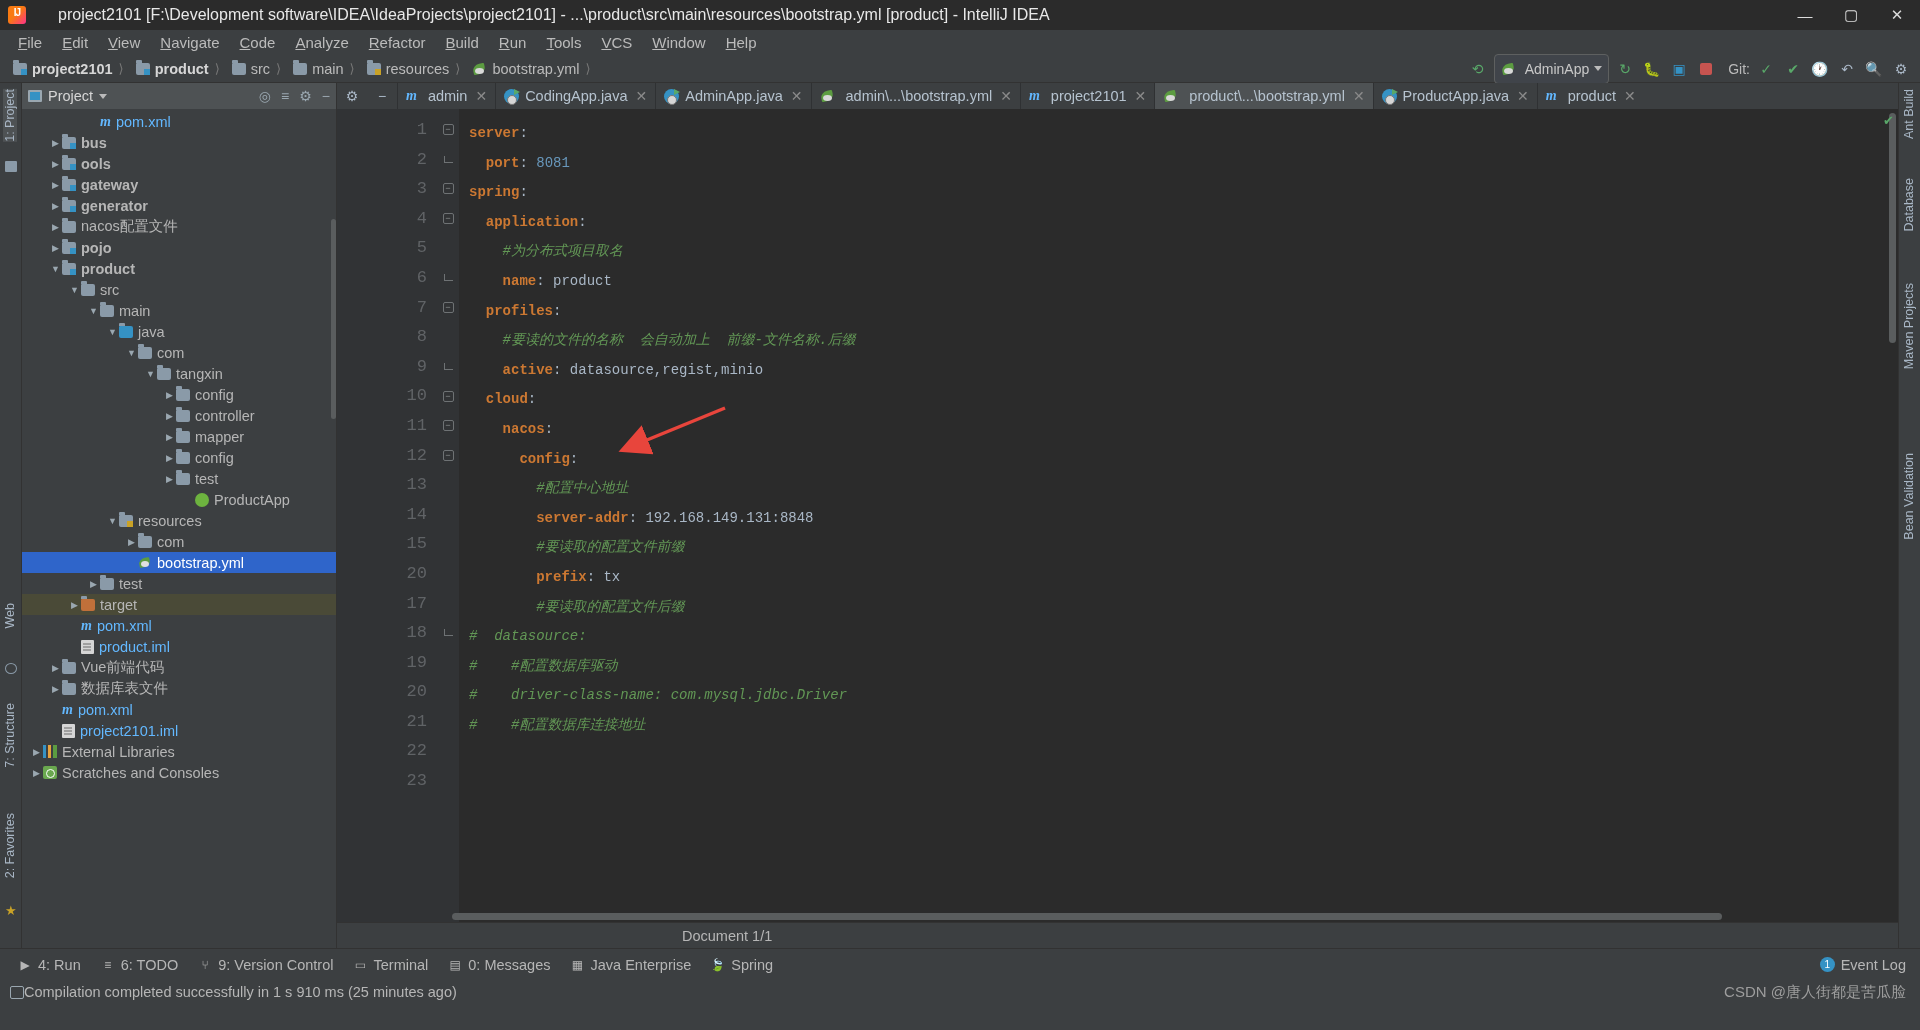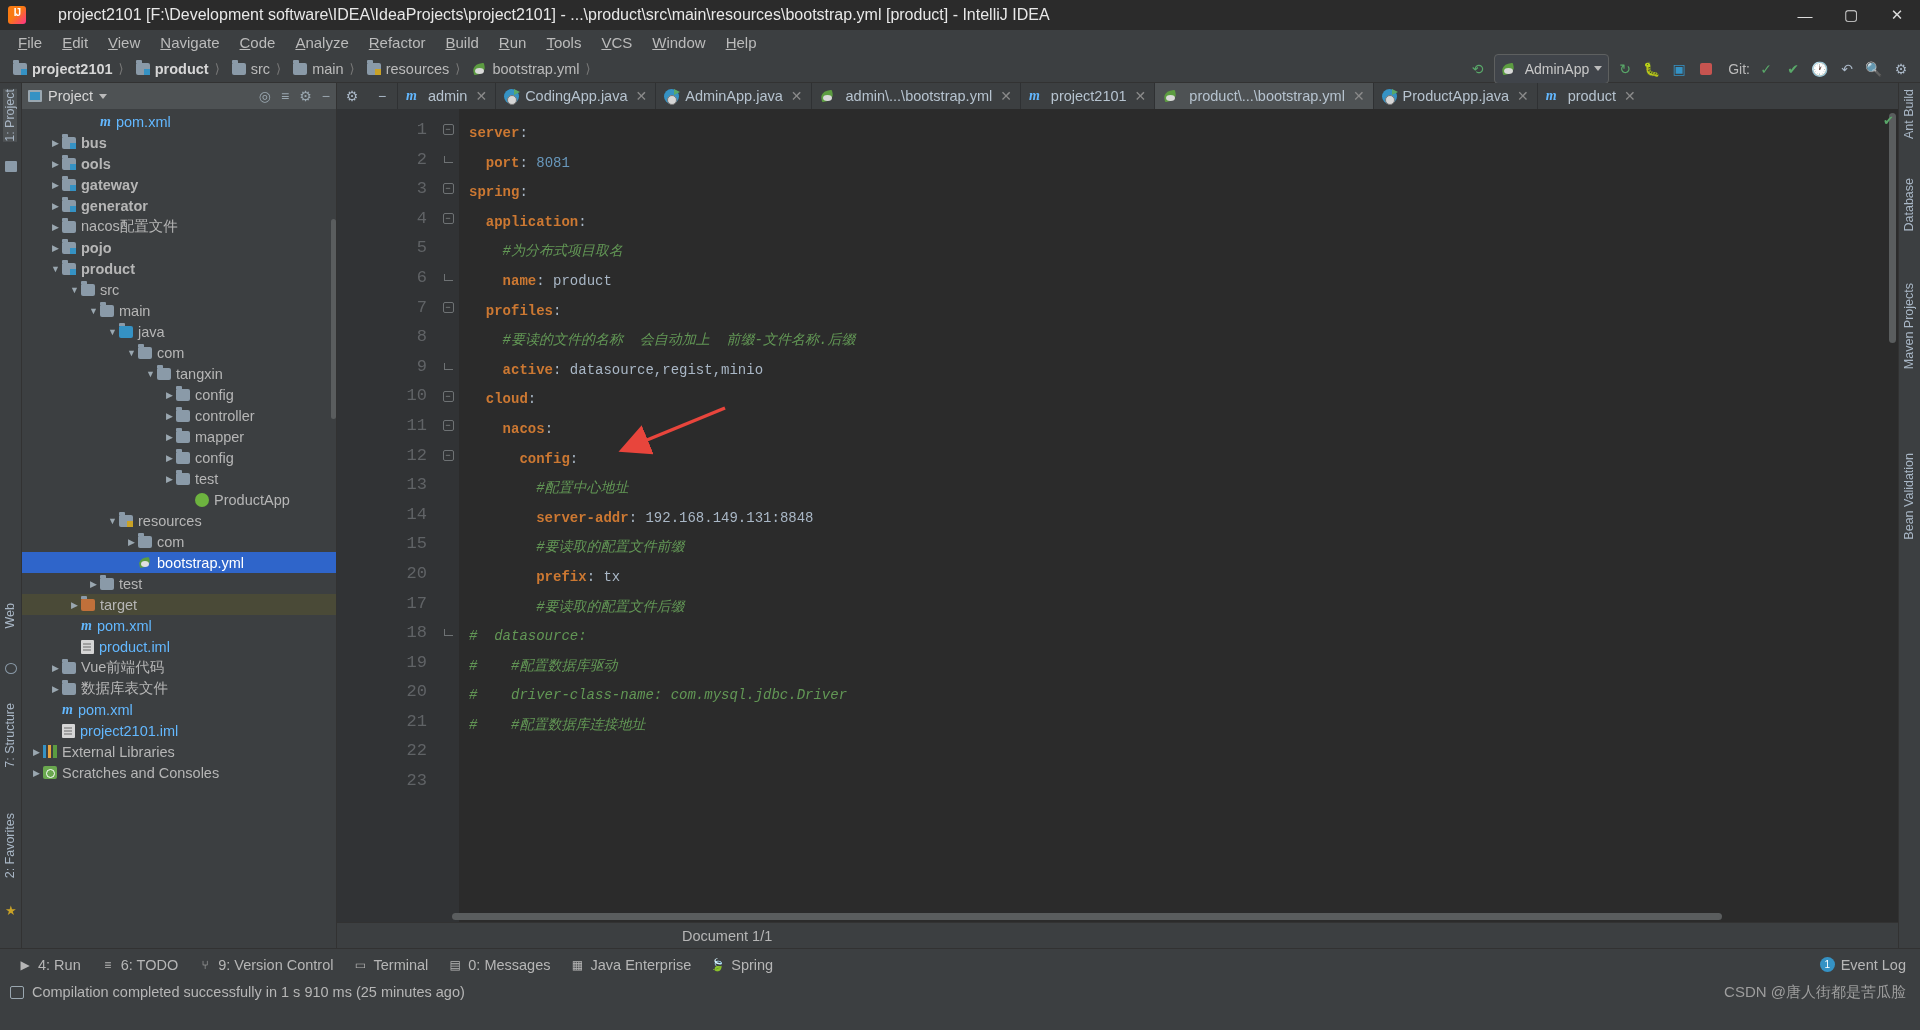--- a/index.html
+++ b/index.html
@@ -157,21 +157,21 @@
     border-top:1px solid #323232;
   }
   .twitem{display:flex;align-items:center;gap:6px;white-space:nowrap;}
   .twico{width:14px;height:14px;flex:none;display:flex;align-items:center;justify-content:center;font-size:12px;}
   .evlog{margin-left:auto;display:flex;align-items:center;gap:6px;padding-right:14px;color:#b6b6b6;}
   .badge{background:#3592c4;color:#fff;border-radius:50%;width:15px;height:15px;font-size:10px;
          display:flex;align-items:center;justify-content:center;}
   
   .statusbar{
     height:24px;background:#3c3f41;display:flex;align-items:center;
-    color:#b6b6b6;font-size:14.5px;padding-left:10px;gap:8px;flex:none;
+    color:#b6b6b6;font-size:14.5px;padding-left:10px;flex:none;
   }
   .sbico{width:14px;height:13px;border:1.5px solid #9aa7b0;border-radius:2px;flex:none;}
   .watermark{margin-left:auto;padding-right:14px;color:#9d9d9d;font-size:15px;}
 </style>
 </head>
 <body>
 
 <div class="titlebar">
   <div class="title-ico"></div>
   <div class="titletext">project2101 [F:\Development software\IDEA\IdeaProjects\project2101] - ...\product\src\main\resources\bootstrap.yml [product] - IntelliJ IDEA</div>

